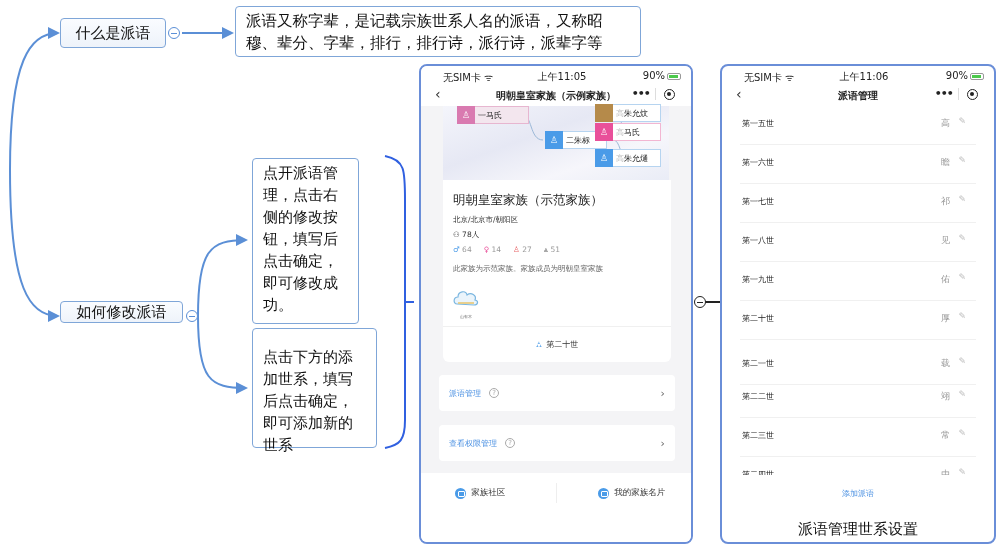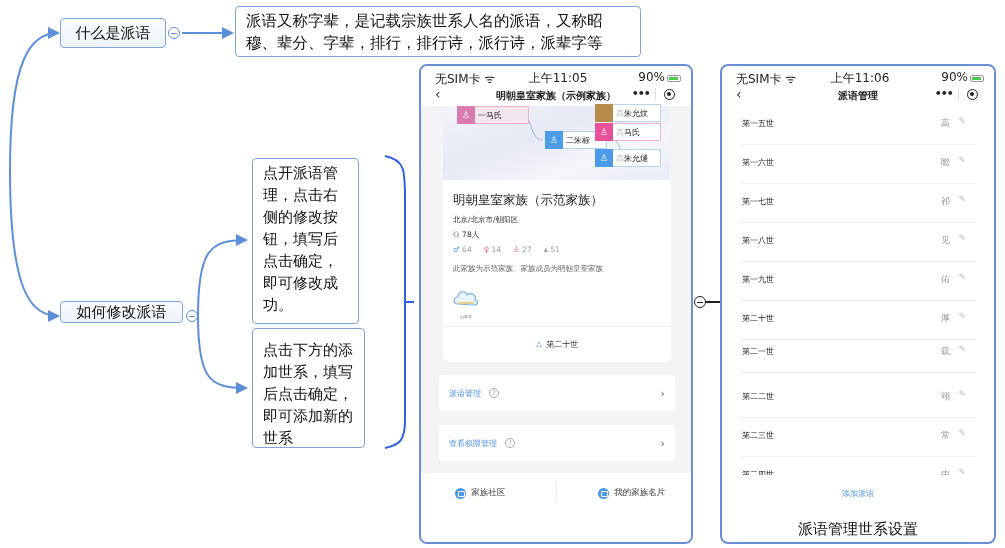--- a/index.html
+++ b/index.html
@@ -23,21 +23,21 @@
     border-radius: 50%; background: #fff;
   }
   .collapse::after { content: ""; position: absolute; left: 2px; right: 2px; top: 4.5px; height: 1.3px; background: #5b8fd6; }
   .collapse.dark { border-color: #222; }
   .collapse.dark::after { background: #222; }
 
   
   .phone {
     position: absolute; border: 2px solid #6a8ed8; border-radius: 8px; background: #fff; overflow: hidden;
   }
-  .statusbar { position: absolute; left: 4px; right: 0; top: 0; height: 16px; font-size: 12px; color: #222; padding-left: 48px; }
+  .statusbar { position: absolute; left: 12px; right: 0; top: 0; height: 16px; font-size: 10px; color: #222; padding-left: 48px; }
   .statusbar .l { position: absolute; left: 10px; top: 4px; }
   .statusbar .c { position: absolute; left: 0; right: 0; top: 4px; text-align: center; }
   .statusbar .r { position: absolute; right: 10px; top: 4px; }
   .batt { display: inline-block; width: 14px; height: 7px; border: 1px solid #999; border-radius: 2px; margin-left: 2px; vertical-align: -1px; position: relative; }
   .batt::after { content: ""; position: absolute; left: 1px; top: 1px; bottom: 1px; width: 9px; background: #4cc94c; }
   .navbar { position: absolute; left: 0; right: 0; top: 18px; height: 22px; font-size: 10px; font-weight: bold; }
   .navbar .back { position: absolute; left: 14px; top: 2px; font-size: 14px; font-weight: normal; color: #333; }
   .navbar .title { position: absolute; left: 0; right: 0; top: 5px; text-align: center; }
   .capsule { position: absolute; right: 8px; top: 0; width: 56px; height: 20px; border-radius: 10px; background: #fff; display: flex; align-items: center; }
   .capsule .more { flex: 1; text-align: center; font-size: 11px; letter-spacing: -1px; line-height: 20px; }
@@ -113,21 +113,21 @@
 </div>
 
 <div class="node" style="left:60px;top:301px;width:123px;height:22px;">
   <span>如何修改派语</span>
 </div>
 <div class="collapse" style="left:186px;top:310px;"></div>
 
 <div class="node leaf" style="left:252px;top:158px;width:107px;height:166px;padding:3px 10px;font-size:15px;line-height:22px;">
   <span>点开派语管理，点击右侧的修改按钮，填写后点击确定，即可修改成功。</span>
 </div>
-<div class="node leaf" style="left:252px;top:328px;width:113px;height:120px;padding:10px 10px;font-size:15px;line-height:22px;">
+<div class="node leaf" style="left:252px;top:328px;width:125px;height:120px;padding:17px 10px;font-size:15px;line-height:22px;">
   <span>点击下方的添加世系，填写后点击确定，即可添加新的世系</span>
 </div>
 
 <div class="phone" style="left:419px;top:64px;width:274px;height:480px;background:#f4f4f6;">
   <div style="position:absolute;left:0;right:0;top:0;height:40px;background:#fff;"></div>
   <div class="statusbar">
     <span class="l">无SIM卡 ᯤ</span>
     <span class="c">上午11:05</span>
     <span class="r"><span>90%</span><span class="batt"></span></span>
   </div>
@@ -266,21 +266,21 @@
   <div class="gen-row" style="top:196px;">
     <span class="label">第一九世</span>
       <span class="char">佑</span>
       <span class="edit">✎</span>
   </div>
   <div class="gen-row" style="top:235px;">
     <span class="label">第二十世</span>
       <span class="char">厚</span>
       <span class="edit">✎</span>
   </div>
-  <div class="gen-row" style="top:268px;text-align:right;">
+  <div class="gen-row" style="top:280px;text-align:right;">
     <span class="label">第二一世</span>
       <span class="char">载</span>
       <span class="edit">✎</span>
   </div>
   <div class="gen-row" style="top:313px;">
     <span class="label">第二二世</span>
       <span class="char">翊</span>
       <span class="edit">✎</span>
   </div>
   <div class="gen-row" style="top:352px;">

